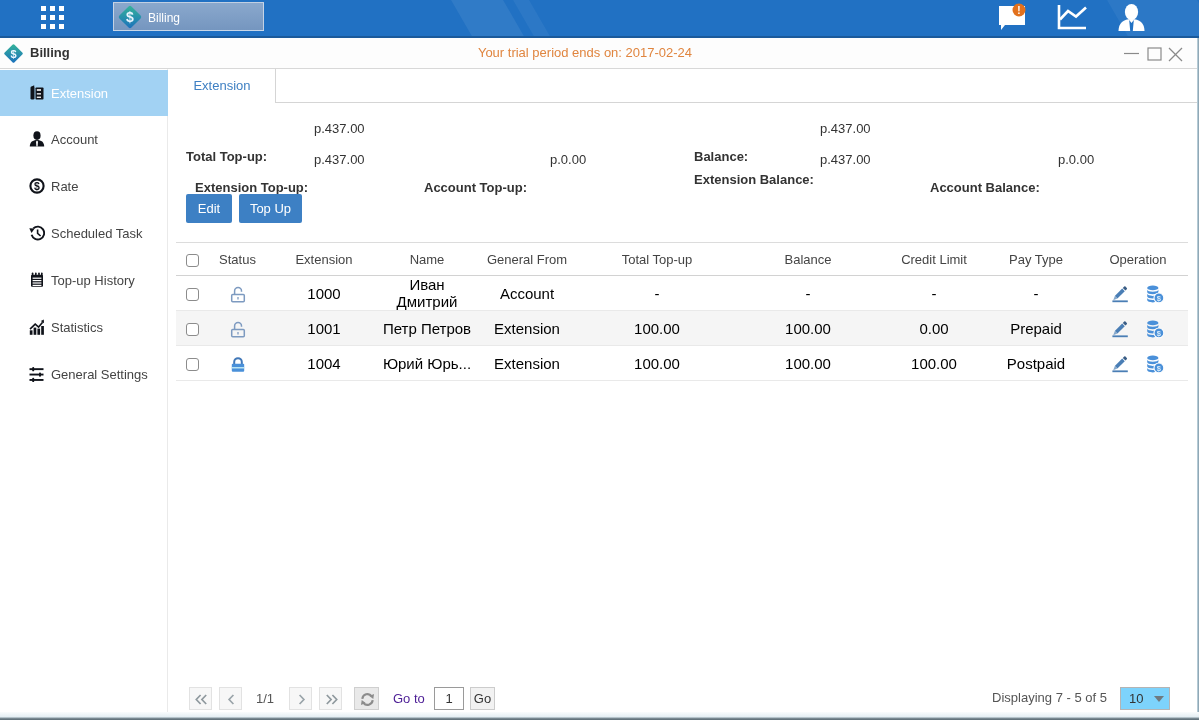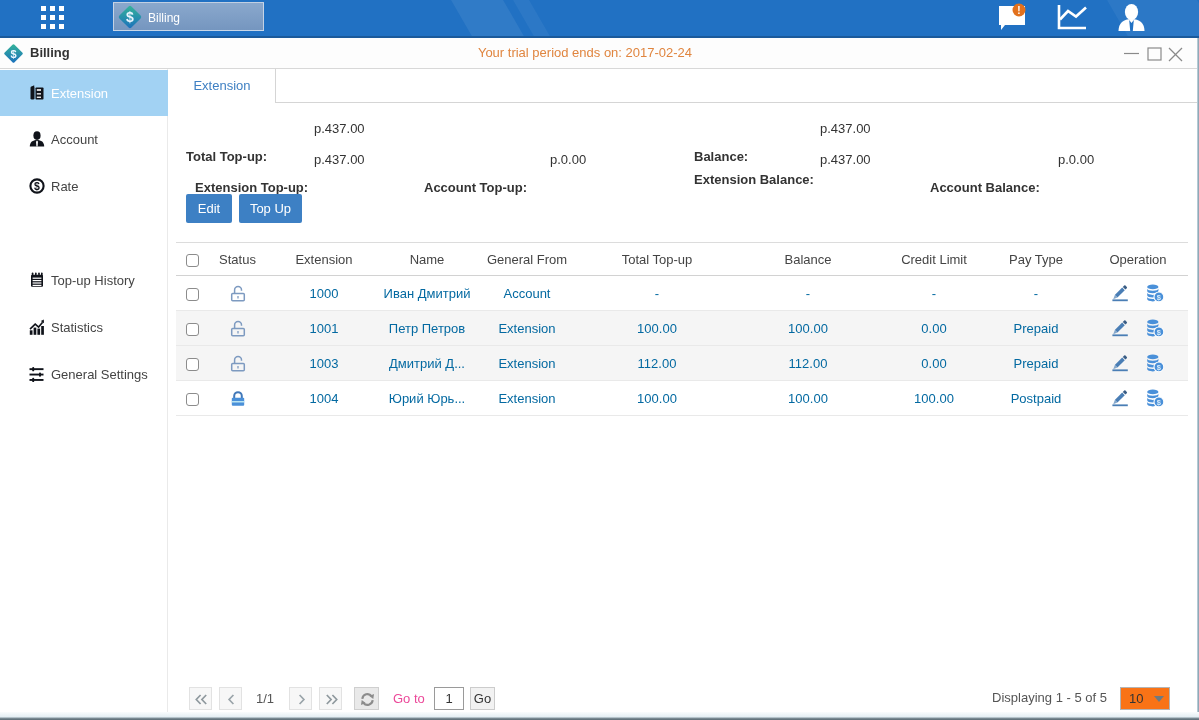--- a/index.html
+++ b/index.html
@@ -28,31 +28,31 @@
   #tabline { position:absolute; left:108px; top:33px; width:923px; height:1px; background:#d5d5d5; }
   #tab { position:absolute; left:0; top:0; width:108px; height:34px; background:#fff; border-right:1px solid #d5d5d5; }
   #tab span { position:absolute; left:0; width:108px; top:9px; text-align:center; font-size:13px; color:#3f80c3; }
   .slabel { position:absolute; font-size:13px; font-weight:bold; color:#333; white-space:nowrap;margin-top:28px; }
   .sval { position:absolute; font-size:13px; color:#333; white-space:nowrap; }
   .bluebtn { position:absolute; top:125px; height:29px; background:#3d80c4; border-radius:2px; color:#fff; font-size:13px; text-align:center; line-height:29px; }
   
   #tbl { position:absolute; left:8px; top:173px; width:1012px; border-collapse:collapse; table-layout:fixed; }
   #tbl th { height:33px; font-size:13px; font-weight:normal; color:#444; text-align:center;
       border-top:1px solid #dcdcdc; border-bottom:1px solid #d2d2d2; background:#fff; }
-  #tbl td { height:35px; font-size:13px; color:#0369a1; text-align:center; border-bottom:1px solid #e9e9e9; }
+  #tbl td { height:35px; font-size:15px; color:#000000; text-align:center; border-bottom:1px solid #e9e9e9; }
   #tbl tr.alt td { background:#f5f5f5; }
   .cbx { display:inline-block; width:13px; height:13px; border:1px solid #8c8c8c; border-radius:3px; background:#fff; vertical-align:middle; }
   
   #pager { position:absolute; left:0; top:617px; width:1031px; height:26px; }
   .pbtn { position:absolute; top:1px; width:23px; height:23px; background:#f7f7f7; border:1px solid #e2e2e2; }
   .pbtn svg { position:absolute; left:0; top:0; }
   #goin { position:absolute; left:266px; top:1px; width:30px; height:23px; border:1px solid #9a9a9a; background:#fff; font-size:13px; color:#333; text-align:center; line-height:21px; }
   #gobtn { position:absolute; left:302px; top:1px; width:25px; height:23px; background:#f2f2f2; border:1px solid #cccccc; font-size:13px; color:#333; text-align:center; line-height:21px; }
   #disp { position:absolute; right:92px; top:4px; font-size:13px; color:#555; }
-  #psel { position:absolute; right:29px; top:1px; width:50px; height:23px; border:1px solid #b4b4b4; background:#f97316; }
+  #psel { position:absolute; right:29px; top:1px; width:50px; height:23px; border:1px solid #b4b4b4; background:#7dd3fc; }
   
   #rightedge { position:absolute; left:1197px; top:38px; width:2px; height:674px; background:linear-gradient(to right,#c7dbe4,#7e98a8); }
   #bottombar { position:absolute; left:0; top:712px; width:1199px; height:8px; background:linear-gradient(#fafcfd,#e4eef3 60%,#b8c6cd 68%,#66767f 85%,#60707a); }
 </style>
 </head>
 <body>
 <svg width="0" height="0" style="position:absolute">
   <defs>
     <g id="lkopen">
       <path d="M4.6 9.4 v-3.5 a3.45 3.45 0 0 1 6.9 0 v0.8" fill="none" stroke="#7d9ac0" stroke-width="1.5"></path>
@@ -175,20 +175,28 @@
     </g>
       </svg>
     <div class="lbl">Account</div>
   </div>
   <div class="mitem" style="top:94px;">
     <svg class="ic" viewBox="0 0 16 16">
       <circle cx="8" cy="8" r="6.6" fill="none" stroke="#10131a" stroke-width="2.1"></circle>
       <text x="8" y="12" font-size="10.5" font-weight="bold" fill="#10131a" text-anchor="middle" font-family="Liberation Sans">$</text>
     </svg>
     <div class="lbl">Rate</div>
+  </div>
+  <div class="mitem" style="top:141px;">
+    <svg class="ic" viewBox="0 0 16 16">
+      <path d="M2.6 9.8 A6.4 6.4 0 1 0 4.3 3.4" fill="none" stroke="#10131a" stroke-width="1.9"></path>
+      <path d="M0.3 3.2 l5.4 0.4 l-3.2 4.4 z" fill="#10131a"></path>
+      <path d="M8.6 4.4 v4 l3 2.6" fill="none" stroke="#10131a" stroke-width="1.6"></path>
+    </svg>
+    <div class="lbl">Scheduled Task</div>
   </div>
   <div class="mitem" style="top:188px;">
     <svg class="ic" viewBox="0 0 16 16">
         <g fill="#10131a">
       <rect x="2" y="2.8" width="12" height="12" rx="1"></rect>
       <rect x="2.8" y="0.6" width="1.6" height="3.4" rx="0.7"></rect>
       <rect x="6" y="0.6" width="1.6" height="3.4" rx="0.7"></rect>
       <rect x="9.2" y="0.6" width="1.6" height="3.4" rx="0.7"></rect>
       <rect x="12" y="0.6" width="1.6" height="3.4" rx="0.7"></rect>
       <g fill="#fff">
@@ -299,38 +307,20 @@
     <tr class="alt">
       <td><span class="cbx"></span></td>
           <td><svg width="16" height="18" viewBox="0 0 16 18" style="vertical-align:middle">
               <use href="#lkopen"></use>
             </svg></td>
           <td>1001</td>
           <td>Петр Петров</td>
           <td>Extension</td>
       <td>100.00</td>
           <td>100.00</td>
-          <td>0.00</td>
-          <td>Prepaid</td>
-          <td><svg width="16" height="18" viewBox="0 0 16 18" style="vertical-align:middle;margin-right:18px">
-              <use href="#pencil"></use>
-            </svg><svg width="18" height="18" viewBox="0 0 18 18" style="vertical-align:middle">
-              <use href="#coins"></use>
-            </svg></td>
-    </tr>
-    <tr class="alt">
-      <td><span class="cbx"></span></td>
-          <td><svg width="16" height="18" viewBox="0 0 16 18" style="vertical-align:middle">
-              <use href="#lkopen"></use>
-            </svg></td>
-          <td>1003</td>
-          <td>Дмитрий Д...</td>
-          <td>Extension</td>
-      <td>112.00</td>
-          <td>112.00</td>
           <td>0.00</td>
           <td>Prepaid</td>
           <td><svg width="16" height="18" viewBox="0 0 16 18" style="vertical-align:middle;margin-right:18px">
               <use href="#pencil"></use>
             </svg><svg width="18" height="18" viewBox="0 0 18 18" style="vertical-align:middle">
               <use href="#coins"></use>
             </svg></td>
     </tr>
     <tr>
       <td><span class="cbx"></span></td>
@@ -390,24 +380,24 @@
       <g stroke="#8c8c8c" stroke-width="2.1" fill="none">
         <path d="M7.3 10.8 A5.2 5.2 0 0 1 16.6 8.2"></path>
         <path d="M17.7 12.2 A5.2 5.2 0 0 1 8.4 14.8"></path>
       </g>
       <g fill="#8c8c8c">
         <path d="M19.0 6.0 l-0.7 5.0 l-4.0 -2.9 z"></path>
         <path d="M6.0 17.0 l0.7 -5.0 l4.0 2.9 z"></path>
       </g>
     </svg>
       </div>
-    <div style="position:absolute;left:225px;top:5px;font-size:13px;color:#ec4899;">Go to</div>
+    <div style="position:absolute;left:225px;top:5px;font-size:13px;color:#4c1d95;">Go to</div>
     <div id="goin">1</div>
     <div id="gobtn">Go</div>
-    <div id="disp">Displaying 1 - 5 of 5</div>
+    <div id="disp">Displaying 7 - 5 of 5</div>
     <div id="psel">
       <div style="position:absolute;left:8px;top:3px;font-size:13px;color:#333;">10</div>
       <div style="position:absolute;right:5px;top:8px;width:0;height:0;border-left:5.5px solid transparent;border-right:5.5px solid transparent;border-top:6.5px solid #6f7a80;"></div>
     </div>
   </div>
 </div>
 
 <div id="rightedge"></div>
 <div id="bottombar"></div>
 

